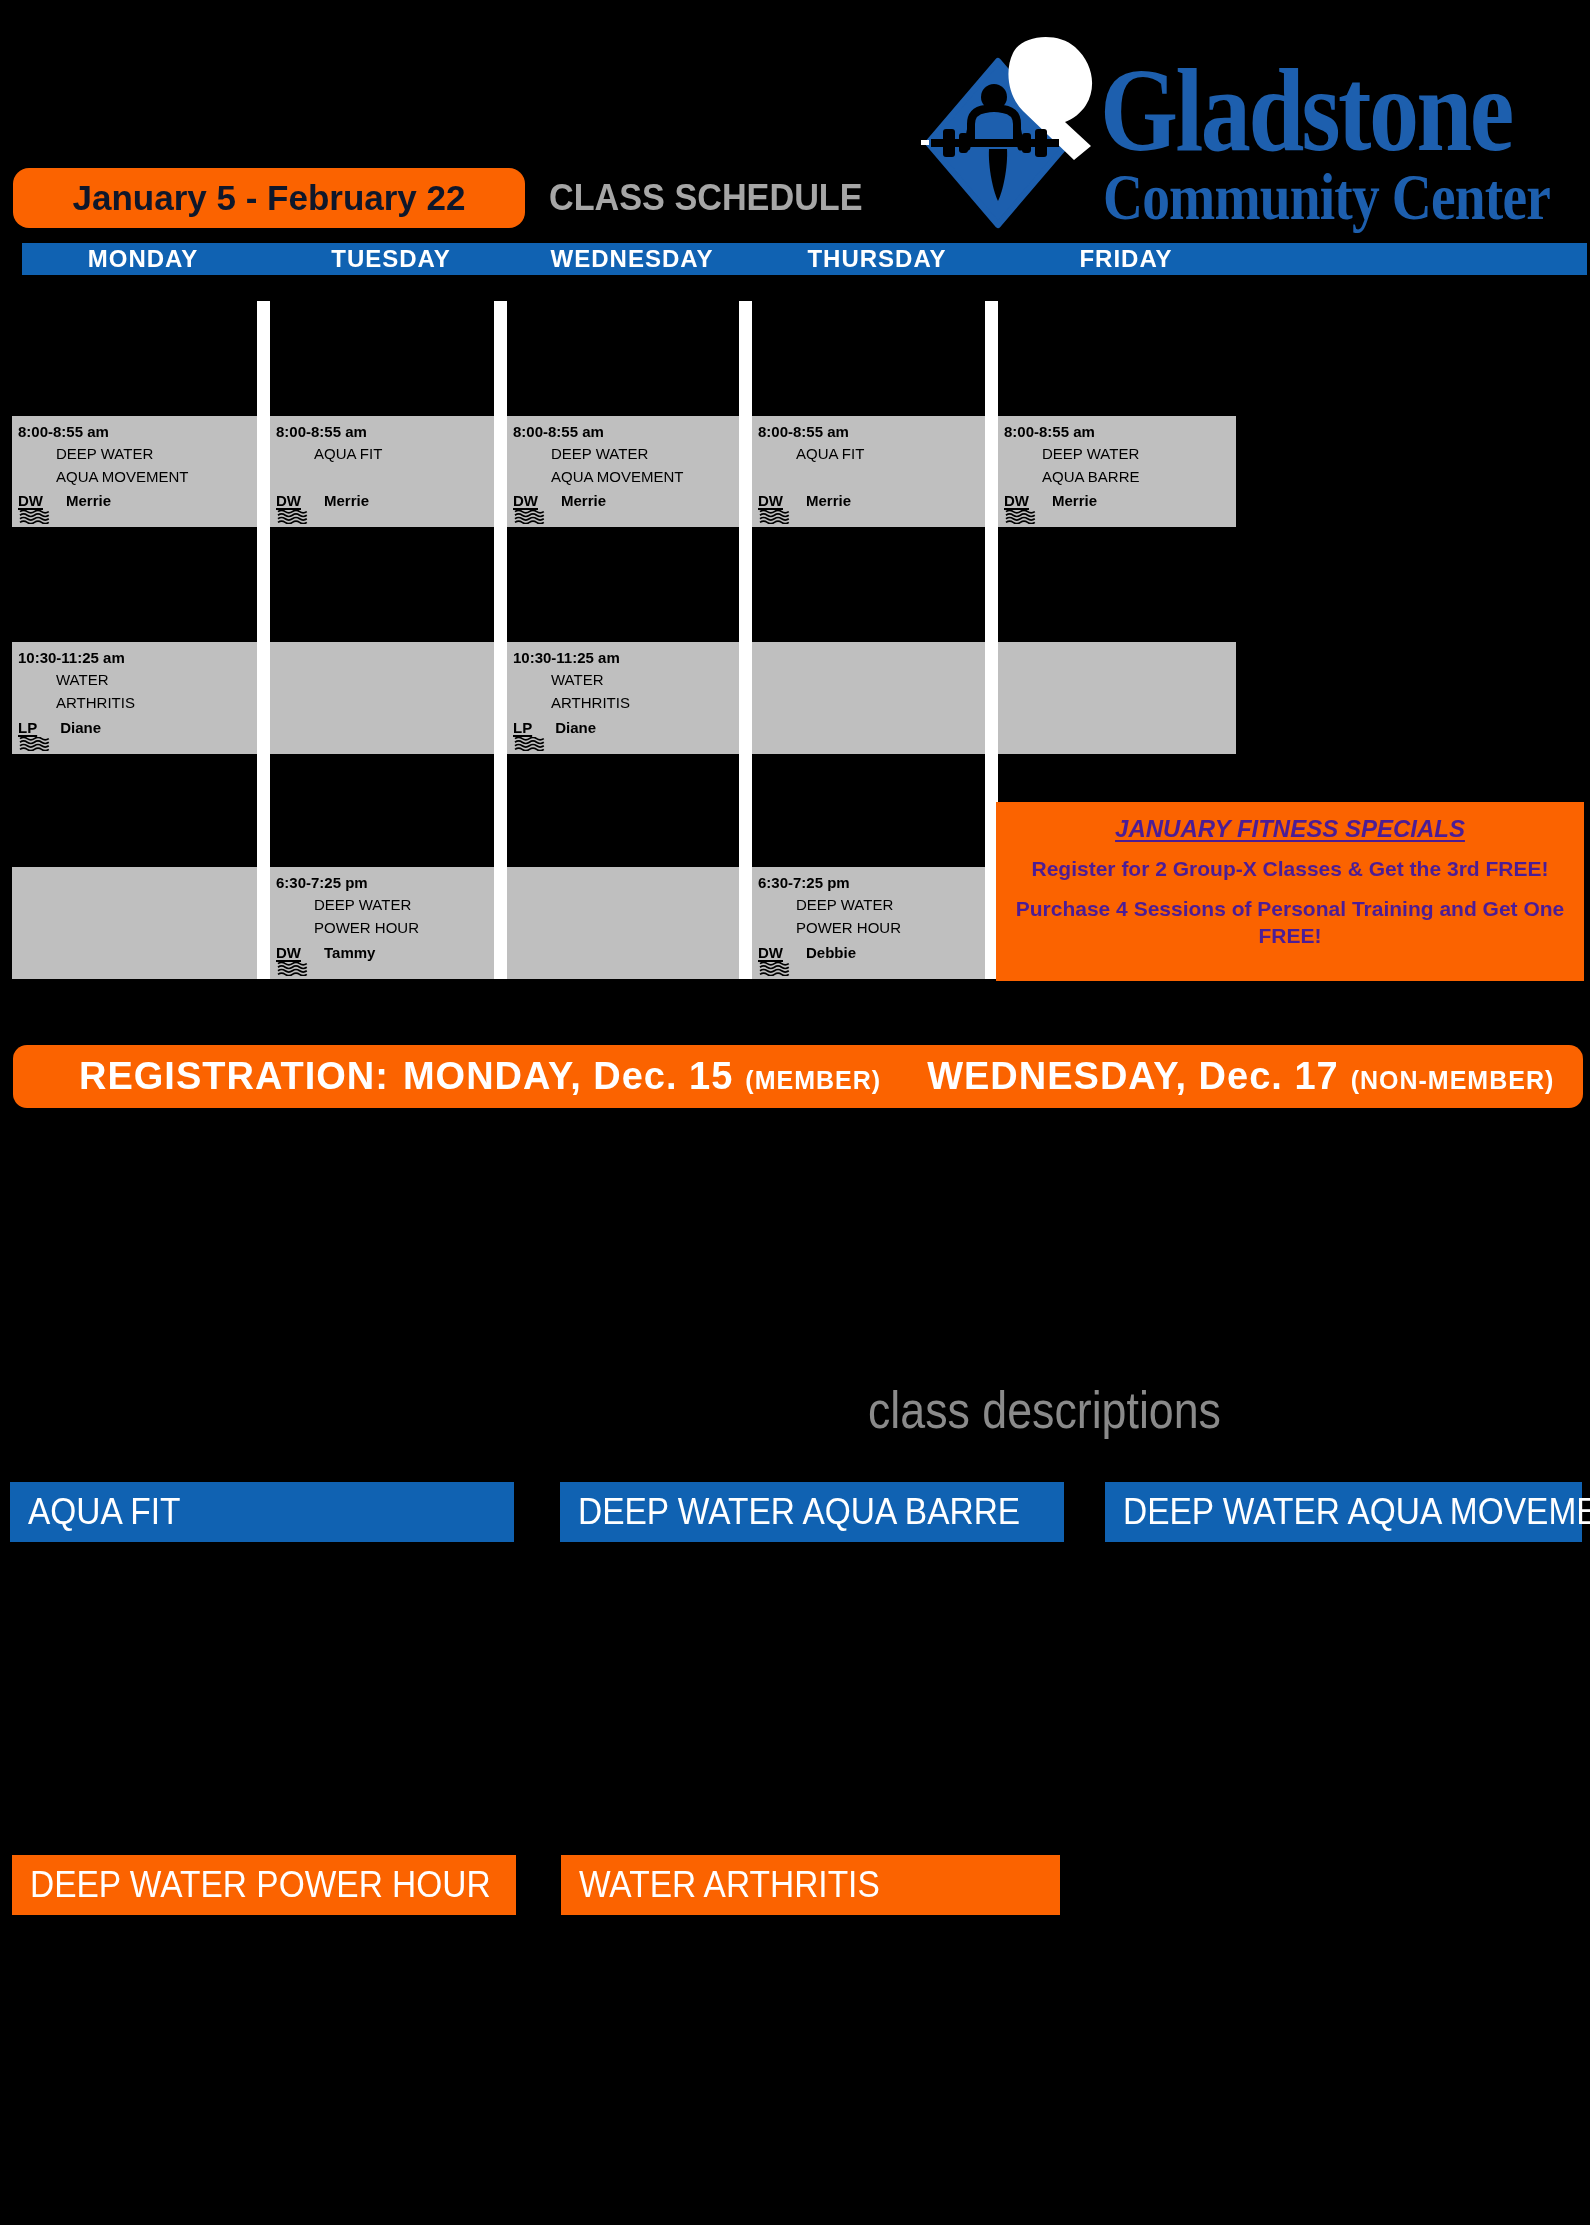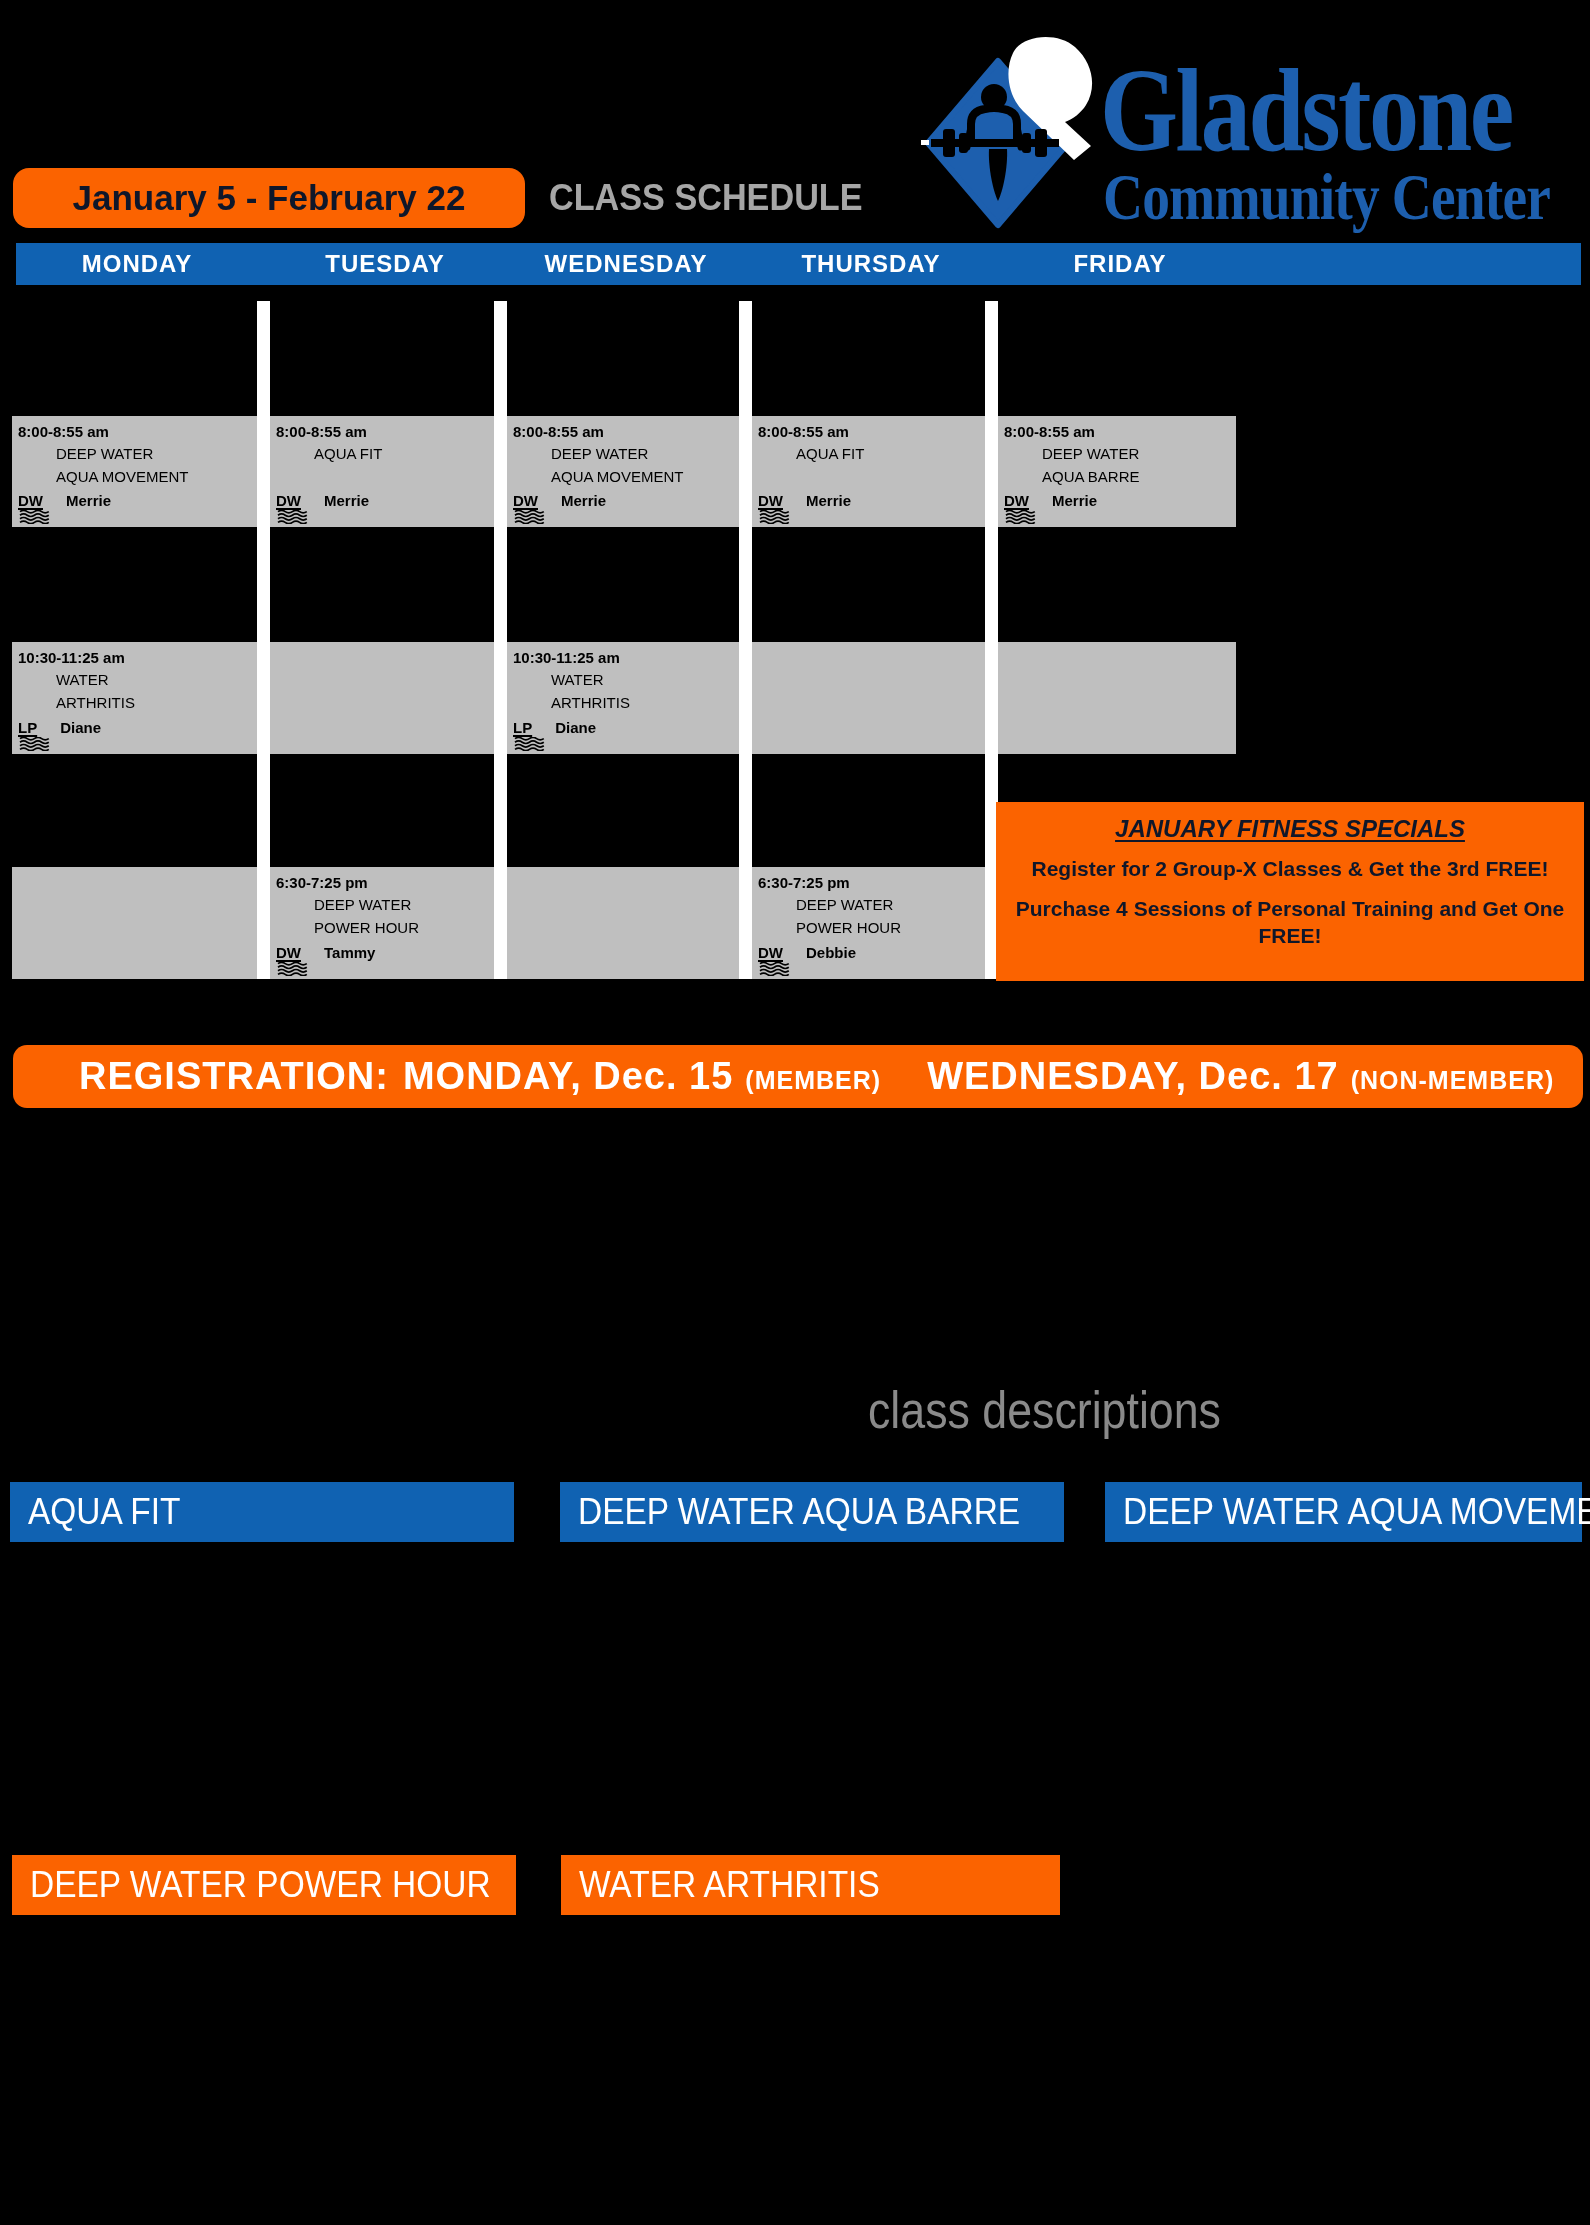--- a/index.html
+++ b/index.html
@@ -20,40 +20,40 @@
   #logo-name{left:1100px;top:52px;color:var(--logo-blue);
     font-family:"Liberation Serif", serif;font-weight:600;font-size:118px;line-height:1;
     letter-spacing:-3px;}
   #logo-name span{transform:scaleX(.85);}
   #logo-sub{left:1103px;top:164px;color:var(--logo-blue);
     font-family:"Liberation Serif", serif;font-weight:600;font-size:66px;line-height:1;
     letter-spacing:-1px;}
   #logo-sub span{transform:scaleX(.84);}
 
   
-  #day-bar{left:16px;top:243px;width:1565px;height:42px;background:var(--blue);}
+  #day-bar{left:22px;top:243px;width:1565px;height:32px;background:var(--blue);}
   .day-label{position:absolute;top:50%;transform:translate(-50%,-50%);color:#fff;
     font-size:24px;font-weight:700;letter-spacing:1px;white-space:nowrap;}
 
   
   #grid{left:12px;top:301px;width:1224px;height:824px;}
   .divider{position:absolute;top:0;width:13px;height:678px;background:#fff;}
   .gcol{position:absolute;top:0;height:678px;}
   .cell{position:absolute;left:0;width:100%;background:var(--cell-gray);box-sizing:border-box;}
   .cell.class{display:flex;flex-direction:column;padding:5px 4px 3px 6px;color:#000;}
   .c-time{font-weight:700;font-size:15px;line-height:21px;}
   .c-line{font-size:15px;line-height:23px;margin-left:38px;}
   .c-tagrow{margin-top:auto;display:flex;align-items:baseline;font-weight:700;font-size:15px;line-height:18px;}
   .c-tag{text-decoration:underline;text-decoration-thickness:2px;text-underline-offset:2px;}
   .c-inst{margin-left:23px;}
   .c-wave{height:14px;line-height:0;margin-left:1px;}
 
   
   #specials{left:996px;top:802px;width:588px;height:179px;background:var(--orange);
-    z-index:3;text-align:center;color:#0f172a;box-sizing:border-box;padding:13px 16px 0 16px;}
+    z-index:3;text-align:center;color:#4c1d95;box-sizing:border-box;padding:13px 16px 0 16px;}
   #sp-title{font-size:24px;font-weight:700;font-style:italic;
     text-decoration:underline;text-decoration-thickness:2px;text-underline-offset:3px;}
   .sp-line{margin-top:12px;font-size:21px;font-weight:700;line-height:1.32;}
 
   
   #registration{left:13px;top:1045px;width:1570px;height:63px;border-radius:14px;
     background:var(--orange);display:flex;align-items:center;overflow:hidden;}
   #reg-inner{display:flex;align-items:baseline;margin-left:66px;color:#fff;
     font-weight:700;white-space:nowrap;}
   .reg-big{font-size:38px;letter-spacing:1px;}

